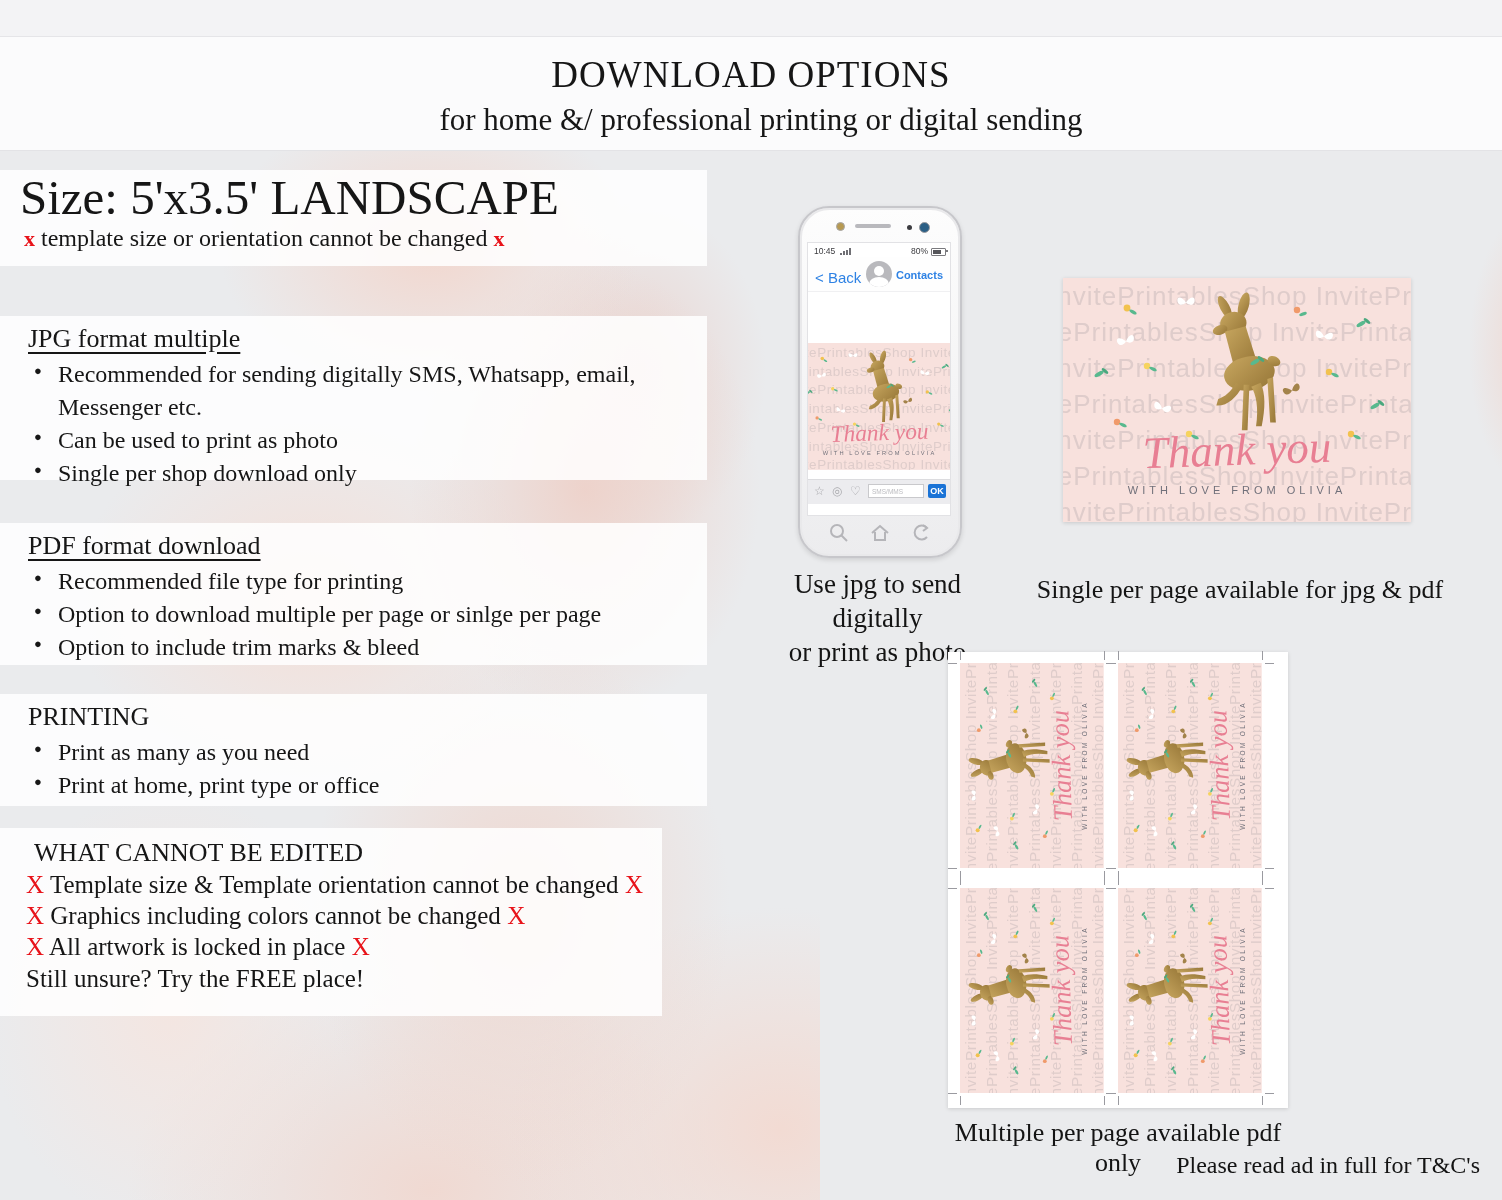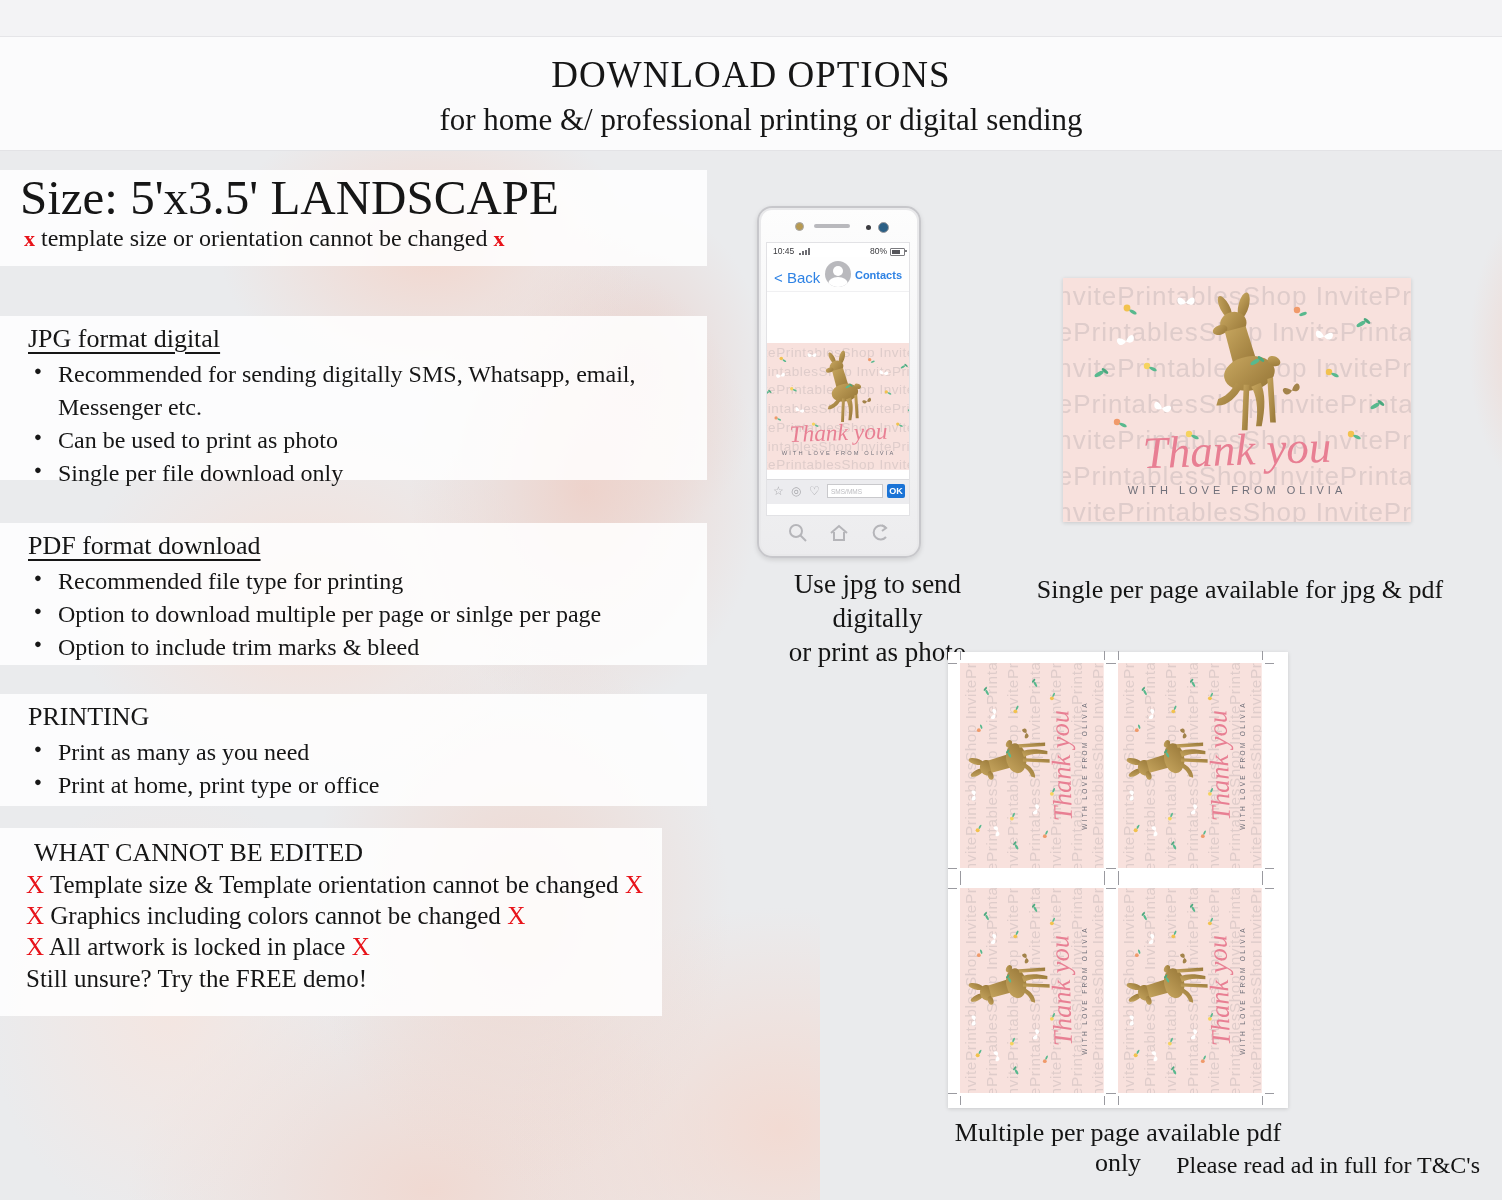--- a/index.html
+++ b/index.html
@@ -61,22 +61,22 @@
 
   
   .single-mount{position:absolute;left:1063px;top:278px;box-shadow:0 1px 4px rgba(0,0,0,.15);}
   .caption{position:absolute;font-size:26px;color:#141414;}
   .cap-single{left:1020px;top:575px;width:440px;text-align:center;}
   .cap-phone{left:770px;top:568px;width:215px;text-align:center;line-height:1.25;font-size:27px;}
   .cap-multi{left:948px;top:1118px;width:340px;text-align:center;}
   .cap-terms{left:1150px;top:1152px;width:330px;text-align:right;font-size:24px;}
 
   
-  .phone{position:absolute;left:757px;top:206px;width:160px;height:348px;background:linear-gradient(#fdfdfd,#ececee);
-         border:2px solid #c7c7cb;border-radius:15px;box-shadow:inset 0 0 0 2px #e9e9eb,0 2px 5px rgba(0,0,0,.12);}
+  .phone{position:absolute;left:798px;top:206px;width:160px;height:348px;background:linear-gradient(#fdfdfd,#ececee);
+         border:2px solid #c7c7cb;border-radius:31px;box-shadow:inset 0 0 0 2px #e9e9eb,0 2px 5px rgba(0,0,0,.12);}
   .ph-top{position:absolute;left:0;top:0;right:0;height:34px;}
   .cam-dot{position:absolute;left:36px;top:14px;width:7px;height:7px;border-radius:50%;background:#b79a52;border:1px solid #a5a5a8;}
   .speaker{position:absolute;left:55px;top:16px;width:36px;height:4px;border-radius:2px;background:#b9b9bd;}
   .sens1{position:absolute;right:48px;top:17px;width:5px;height:5px;border-radius:50%;background:#3c3c40;}
   .sens2{position:absolute;right:30px;top:14px;width:9px;height:9px;border-radius:50%;background:#2b5f85;border:1px solid #9b9b9f;}
   .screen{position:absolute;left:7px;top:34px;width:142px;height:272px;background:#fff;border:1px solid #e2e2e5;overflow:hidden;}
   .statusbar{position:absolute;left:0;top:2px;right:0;height:12px;font-family:"Liberation Sans",sans-serif;font-size:8.5px;color:#3a3a3e;}
   .st-time{position:absolute;left:6px;top:1px;}
   .sig{position:absolute;left:32px;top:3px;width:12px;height:7px;}
   .sig i{position:absolute;bottom:0;width:2px;background:#6f6f74;}
@@ -133,25 +133,25 @@
   <div class="box box-size">
     <div class="size-head">Size: 5'x3.5' LANDSCAPE</div>
     <div class="size-note">
       <span class="xsm">x</span>
       <span>template size or orientation cannot be changed</span>
       <span class="xsm">x</span>
     </div>
   </div>
 
   <div class="box box-jpg">
-    <div class="sec-head u">JPG format digital</div>
+    <div class="sec-head u">JPG format multiple</div>
     <ul class="blist">
       <li>Recommended for sending digitally SMS, Whatsapp, email, Messenger etc.</li>
       <li>Can be used to print as photo</li>
-      <li>Single per file download only</li>
+      <li>Single per shop download only</li>
     </ul>
   </div>
 
   <div class="box box-pdf">
     <div class="sec-head u">PDF format download</div>
     <ul class="blist">
       <li>Recommended file type for printing</li>
       <li>Option to download multiple per page or sinlge per page</li>
       <li>Option to include trim marks &amp; bleed</li>
     </ul>
@@ -175,21 +175,21 @@
     <div class="cannot-line">
       <span class="xbig redx-serif">X</span>
       <span>Graphics including colors cannot be changed</span>
       <span class="xbig redx-serif">X</span>
     </div>
     <div class="cannot-line">
       <span class="xbig redx-serif">X</span>
       <span>All artwork is locked in place</span>
       <span class="xbig redx-serif">X</span>
     </div>
-    <div class="cannot-foot">Still unsure? Try the FREE demo!</div>
+    <div class="cannot-foot">Still unsure? Try the FREE place!</div>
   </div>
 
   <div class="phone">
     <div class="ph-top">
       <span class="cam-dot"></span>
       <span class="speaker"></span>
       <span class="sens1"></span>
       <span class="sens2"></span>
     </div>
     <div class="screen">

